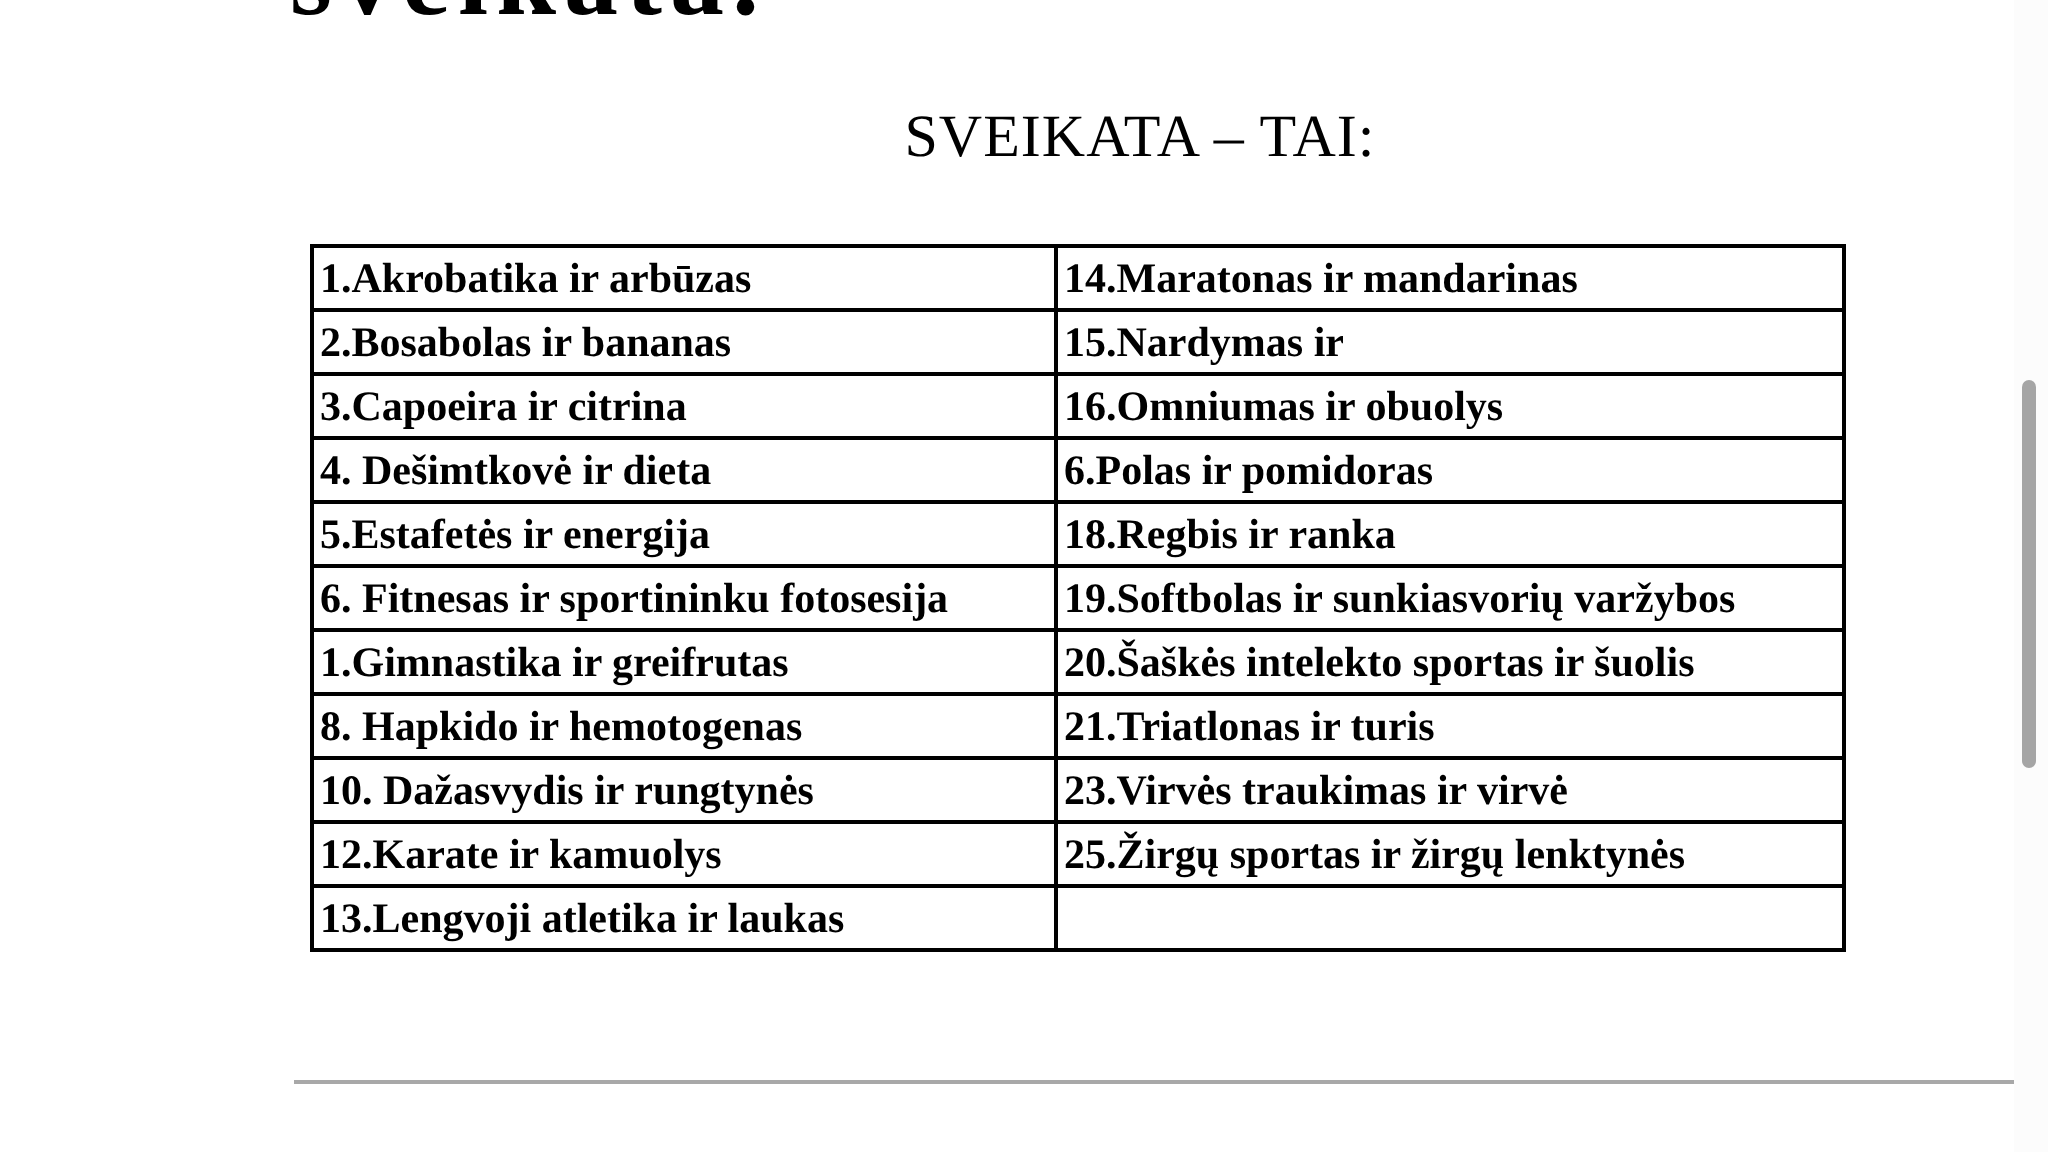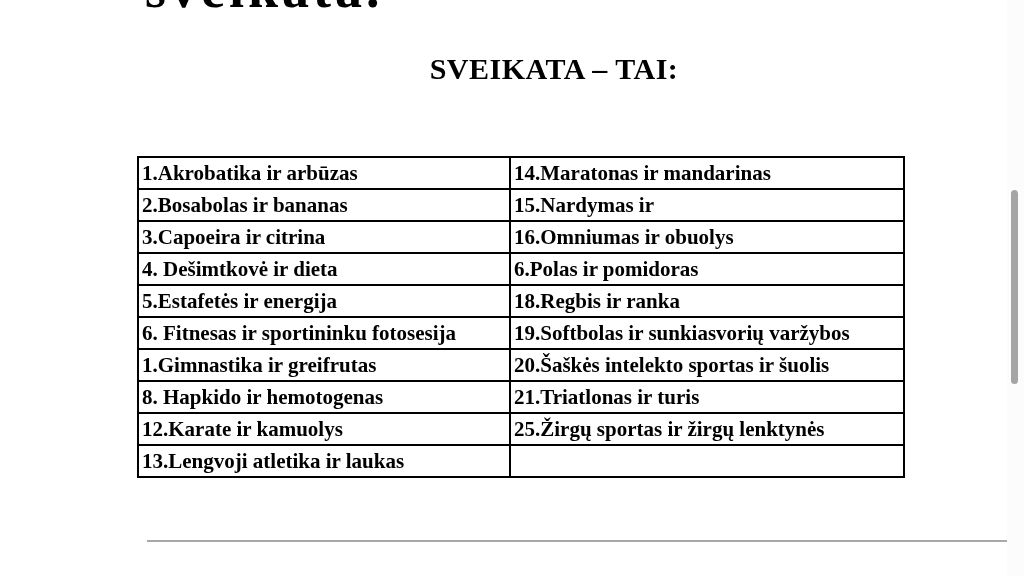--- a/index.html
+++ b/index.html
@@ -25,33 +25,32 @@
     display: block;
     font-weight: bold;
     font-size: 54px;
     line-height: 1;
     margin-top: -38px;
     letter-spacing: 4px;
     white-space: nowrap;
   }
   .page-title {
     position: absolute;
-    left: 124px; top: 52px;
+    left: 140px; top: 52px;
     width: 860px;
     text-align: center;
-    font-weight: bold;
+    font-weight: normal;
     font-size: 30px;
     letter-spacing: 0.5px;
   }
   table.word-table {
     position: absolute;
-    left: 137px; top: 122px;
+    left: 155px; top: 122px;
     border-collapse: collapse;
     table-layout: fixed;
-    margin-top: 34px;
   }
   table.word-table td {
     border: 2px solid #000000;
     height: 30px;
     padding: 0 3px;
     font-weight: bold;
     font-size: 21px;
     line-height: 30px;
     vertical-align: middle;
     white-space: nowrap;
@@ -118,20 +117,24 @@
       </tr>
       <tr>
         <td class="col-left">1.Gimnastika ir greifrutas</td>
         <td class="col-right">20.Šaškės intelekto sportas ir šuolis</td>
       </tr>
       <tr>
         <td class="col-left">8. Hapkido ir hemotogenas</td>
         <td class="col-right">21.Triatlonas ir turis</td>
       </tr>
       <tr>
+        <td class="col-left">10. Dažasvydis ir rungtynės</td>
+        <td class="col-right">23.Virvės traukimas ir virvė</td>
+      </tr>
+      <tr>
         <td class="col-left">12.Karate ir kamuolys</td>
         <td class="col-right">25.Žirgų sportas ir žirgų lenktynės</td>
       </tr>
       <tr>
         <td class="col-left">13.Lengvoji atletika ir laukas</td>
         <td class="col-right"></td>
       </tr>
     </tbody>
   </table>
 

